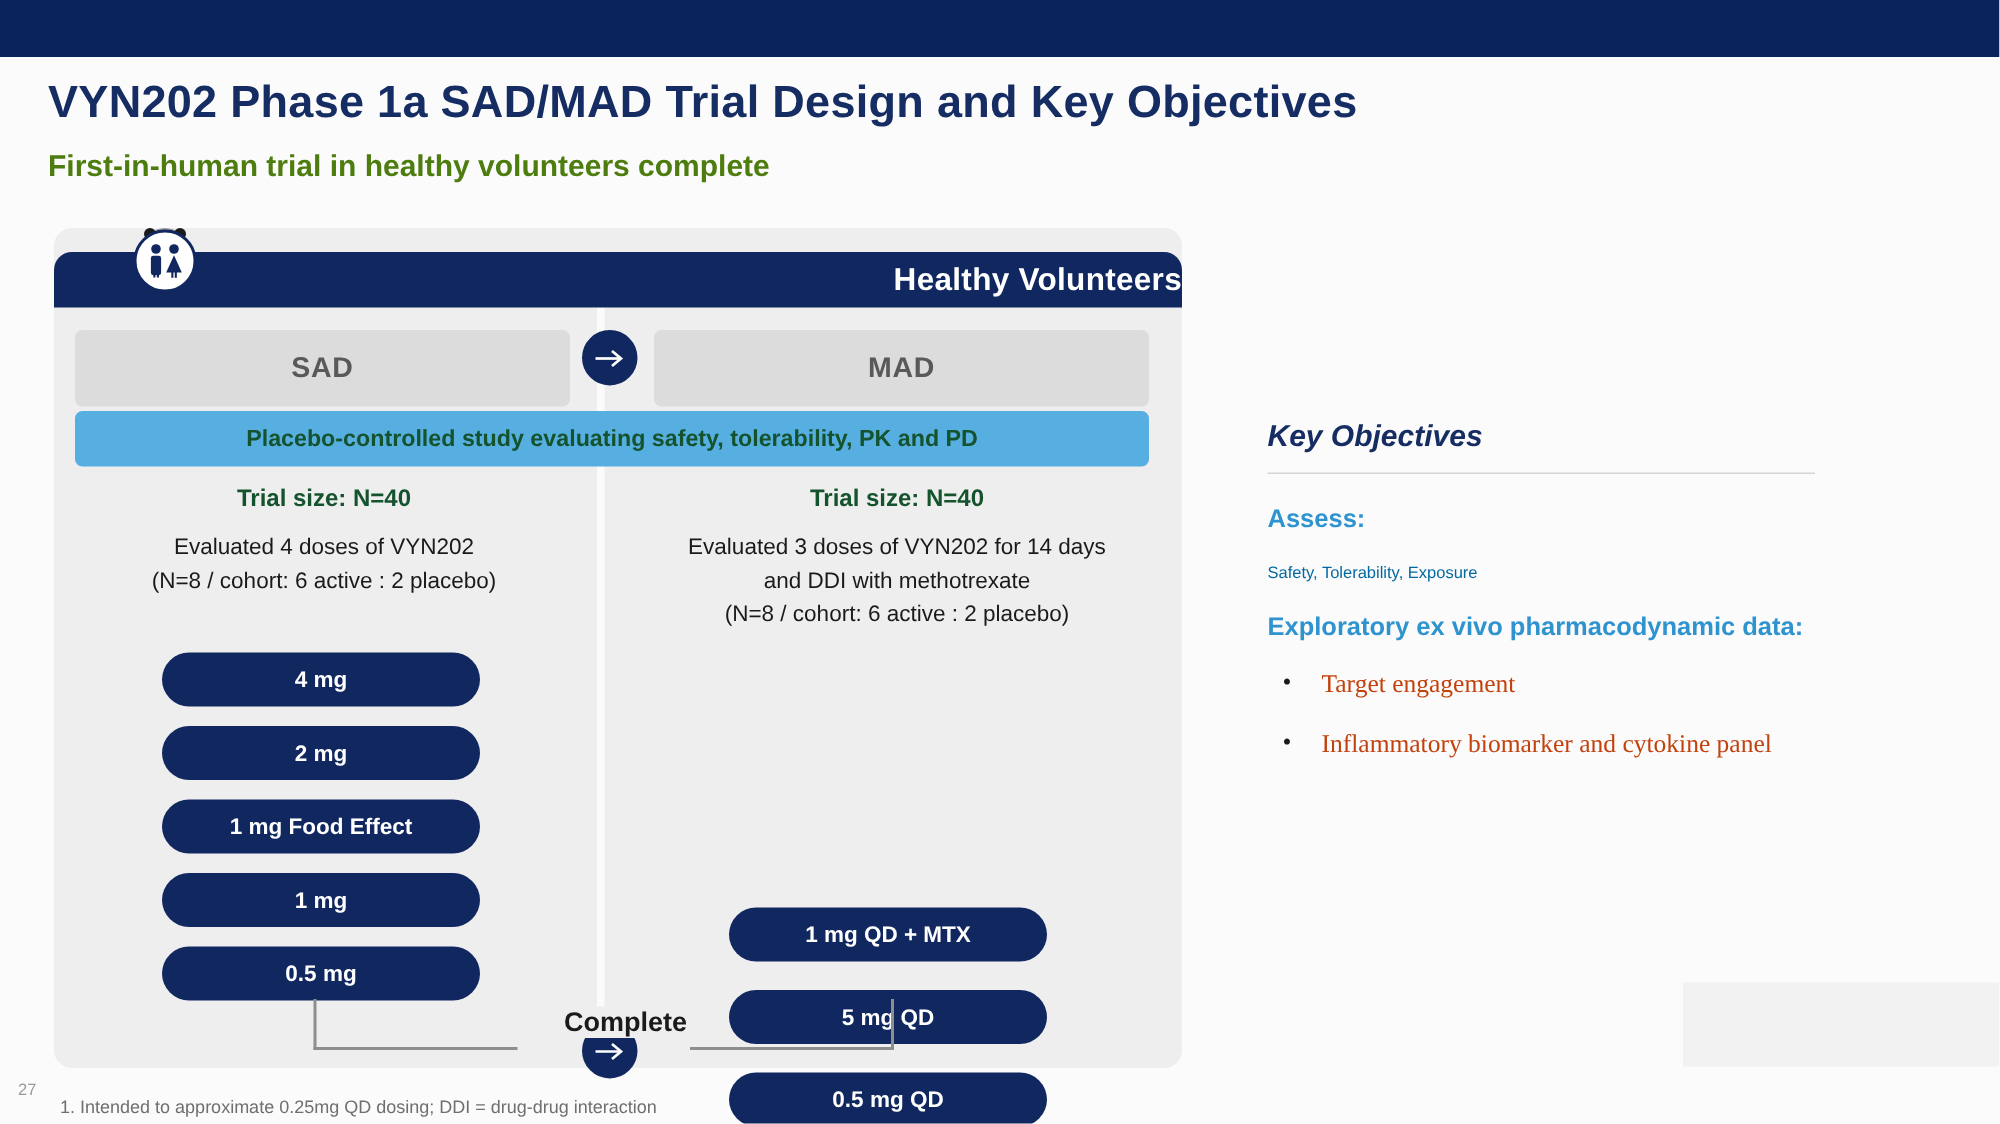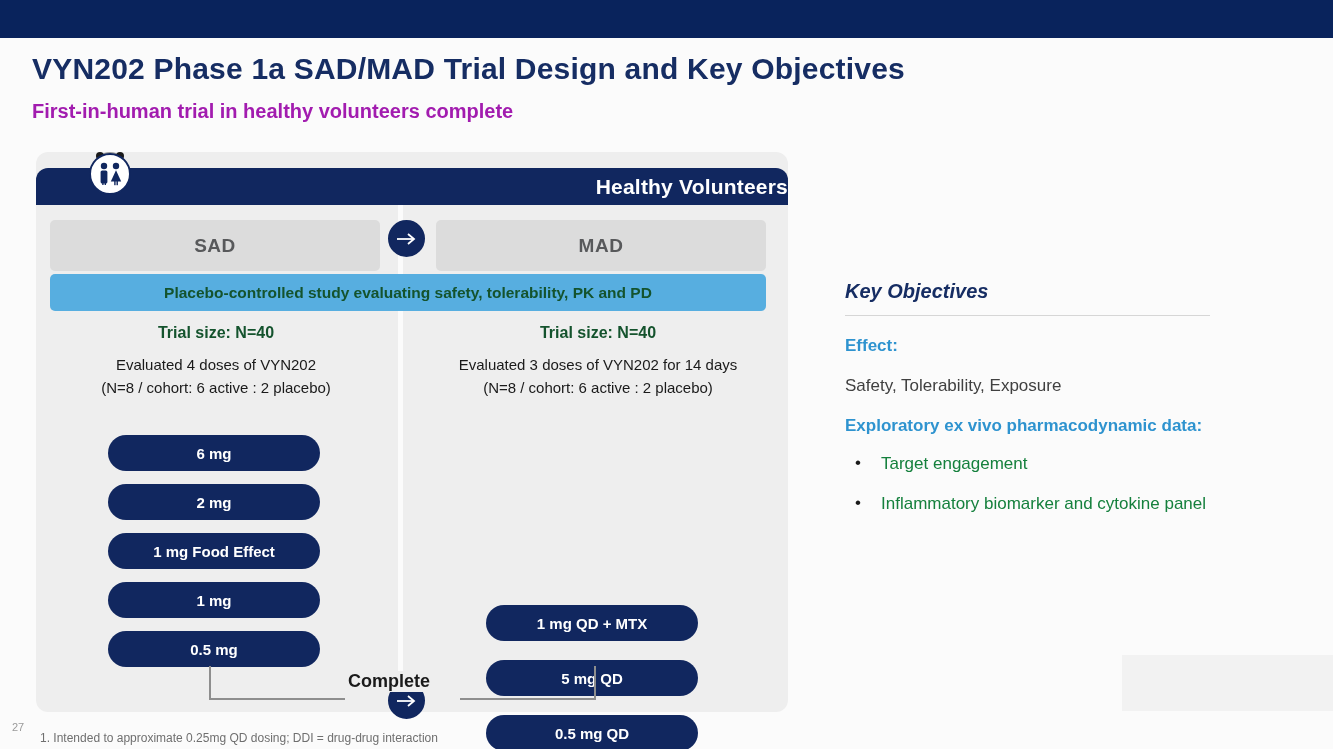--- a/index.html
+++ b/index.html
@@ -34,21 +34,21 @@
     color: #162d63;
     letter-spacing: 0.2px;
     white-space: nowrap;
   }
   .slide-subtitle {
     position: absolute;
     left: 32px;
     top: 100px;
     font-size: 20px;
     font-weight: bold;
-    color: #a21caf;
+    color: #4d7c0f;
     white-space: nowrap;
   }
 
   
   .panel {
     position: absolute;
     left: 36px;
     top: 152px;
     width: 752px;
     height: 560px;
@@ -197,21 +197,21 @@
     height: 34px;
     border-right: 2px solid #8e8e8e;
     border-bottom: 2px solid #8e8e8e;
     box-sizing: border-box;
   }
   .complete-label {
     position: absolute;
     left: 312px;
     top: 519px;
     width: 110px;
-    text-align: left;
+    text-align: right;
     font-size: 18px;
     font-weight: bold;
     color: #1a1a1a;
     background: #eeeeee;
   }
 
   
   .objectives {
     position: absolute;
     left: 845px;
@@ -231,35 +231,36 @@
     height: 1px;
     background: #d6d6d6;
   }
   .obj-heading {
     font-size: 17px;
     font-weight: bold;
     color: #2e93cf;
     margin: 20px 0 0 0;
   }
   .obj-text {
-    font-size: 17px;
-    color: #404040;
+    font-size: 11px;
+    color: #0369a1;
     margin: 20px 0 0 0;
   }
   .obj-list {
     list-style: none;
     margin: 18px 0 0 0;
     padding: 0;
   }
   .obj-list li {
     position: relative;
     padding-left: 36px;
     font-size: 17px;
-    color: #15803d;
+    color: #c2410c;
     margin-bottom: 20px;
+    font-family: Liberation Serif, serif;
   }
   .obj-list li::before {
     content: "\2022";
     position: absolute;
     left: 10px;
     top: -1px;
     font-size: 17px;
     color: #1a1a1a;
   }
 
@@ -344,42 +345,43 @@
 
   <div class="col left">
     <p class="trial-size">Trial size:  N=40</p>
     <p class="col-desc">Evaluated 4 doses of VYN202</p>
     <p class="col-desc">(N=8 / cohort: 6 active : 2 placebo)</p>
   </div>
 
   <div class="col right">
     <p class="trial-size">Trial size:  N=40</p>
     <p class="col-desc">Evaluated 3 doses of VYN202 for 14 days</p>
+    <p class="col-desc">and DDI with methotrexate</p>
     <p class="col-desc">(N=8 / cohort: 6 active : 2 placebo)</p>
   </div>
 
-  <div class="pill sadp" style="top:283px">6 mg</div>
+  <div class="pill sadp" style="top:283px">4 mg</div>
   <div class="pill sadp" style="top:332px">2 mg</div>
   <div class="pill sadp" style="top:381px">1 mg Food Effect</div>
   <div class="pill sadp" style="top:430px">1 mg</div>
   <div class="pill sadp" style="top:479px">0.5 mg</div>
 
   <div class="pill madp" style="top:453px">1 mg QD + MTX</div>
   <div class="pill madp" style="top:508px">5 mg QD</div>
   <div class="pill madp" style="top:563px">0.5 mg QD</div>
 
   <div class="bracket-left"></div>
   <div class="bracket-right"></div>
   <div class="complete-label">Complete</div>
 </div>
 
 <div class="objectives">
   <p class="obj-title">Key Objectives</p>
   <div class="obj-rule"></div>
-  <p class="obj-heading">Effect:</p>
+  <p class="obj-heading">Assess:</p>
   <p class="obj-text">Safety, Tolerability, Exposure</p>
   <p class="obj-heading">Exploratory ex vivo pharmacodynamic data:</p>
   <ul class="obj-list">
     <li>Target engagement</li>
     <li>Inflammatory biomarker and cytokine panel</li>
   </ul>
 </div>
 
 <div class="soft-block"></div>
 

